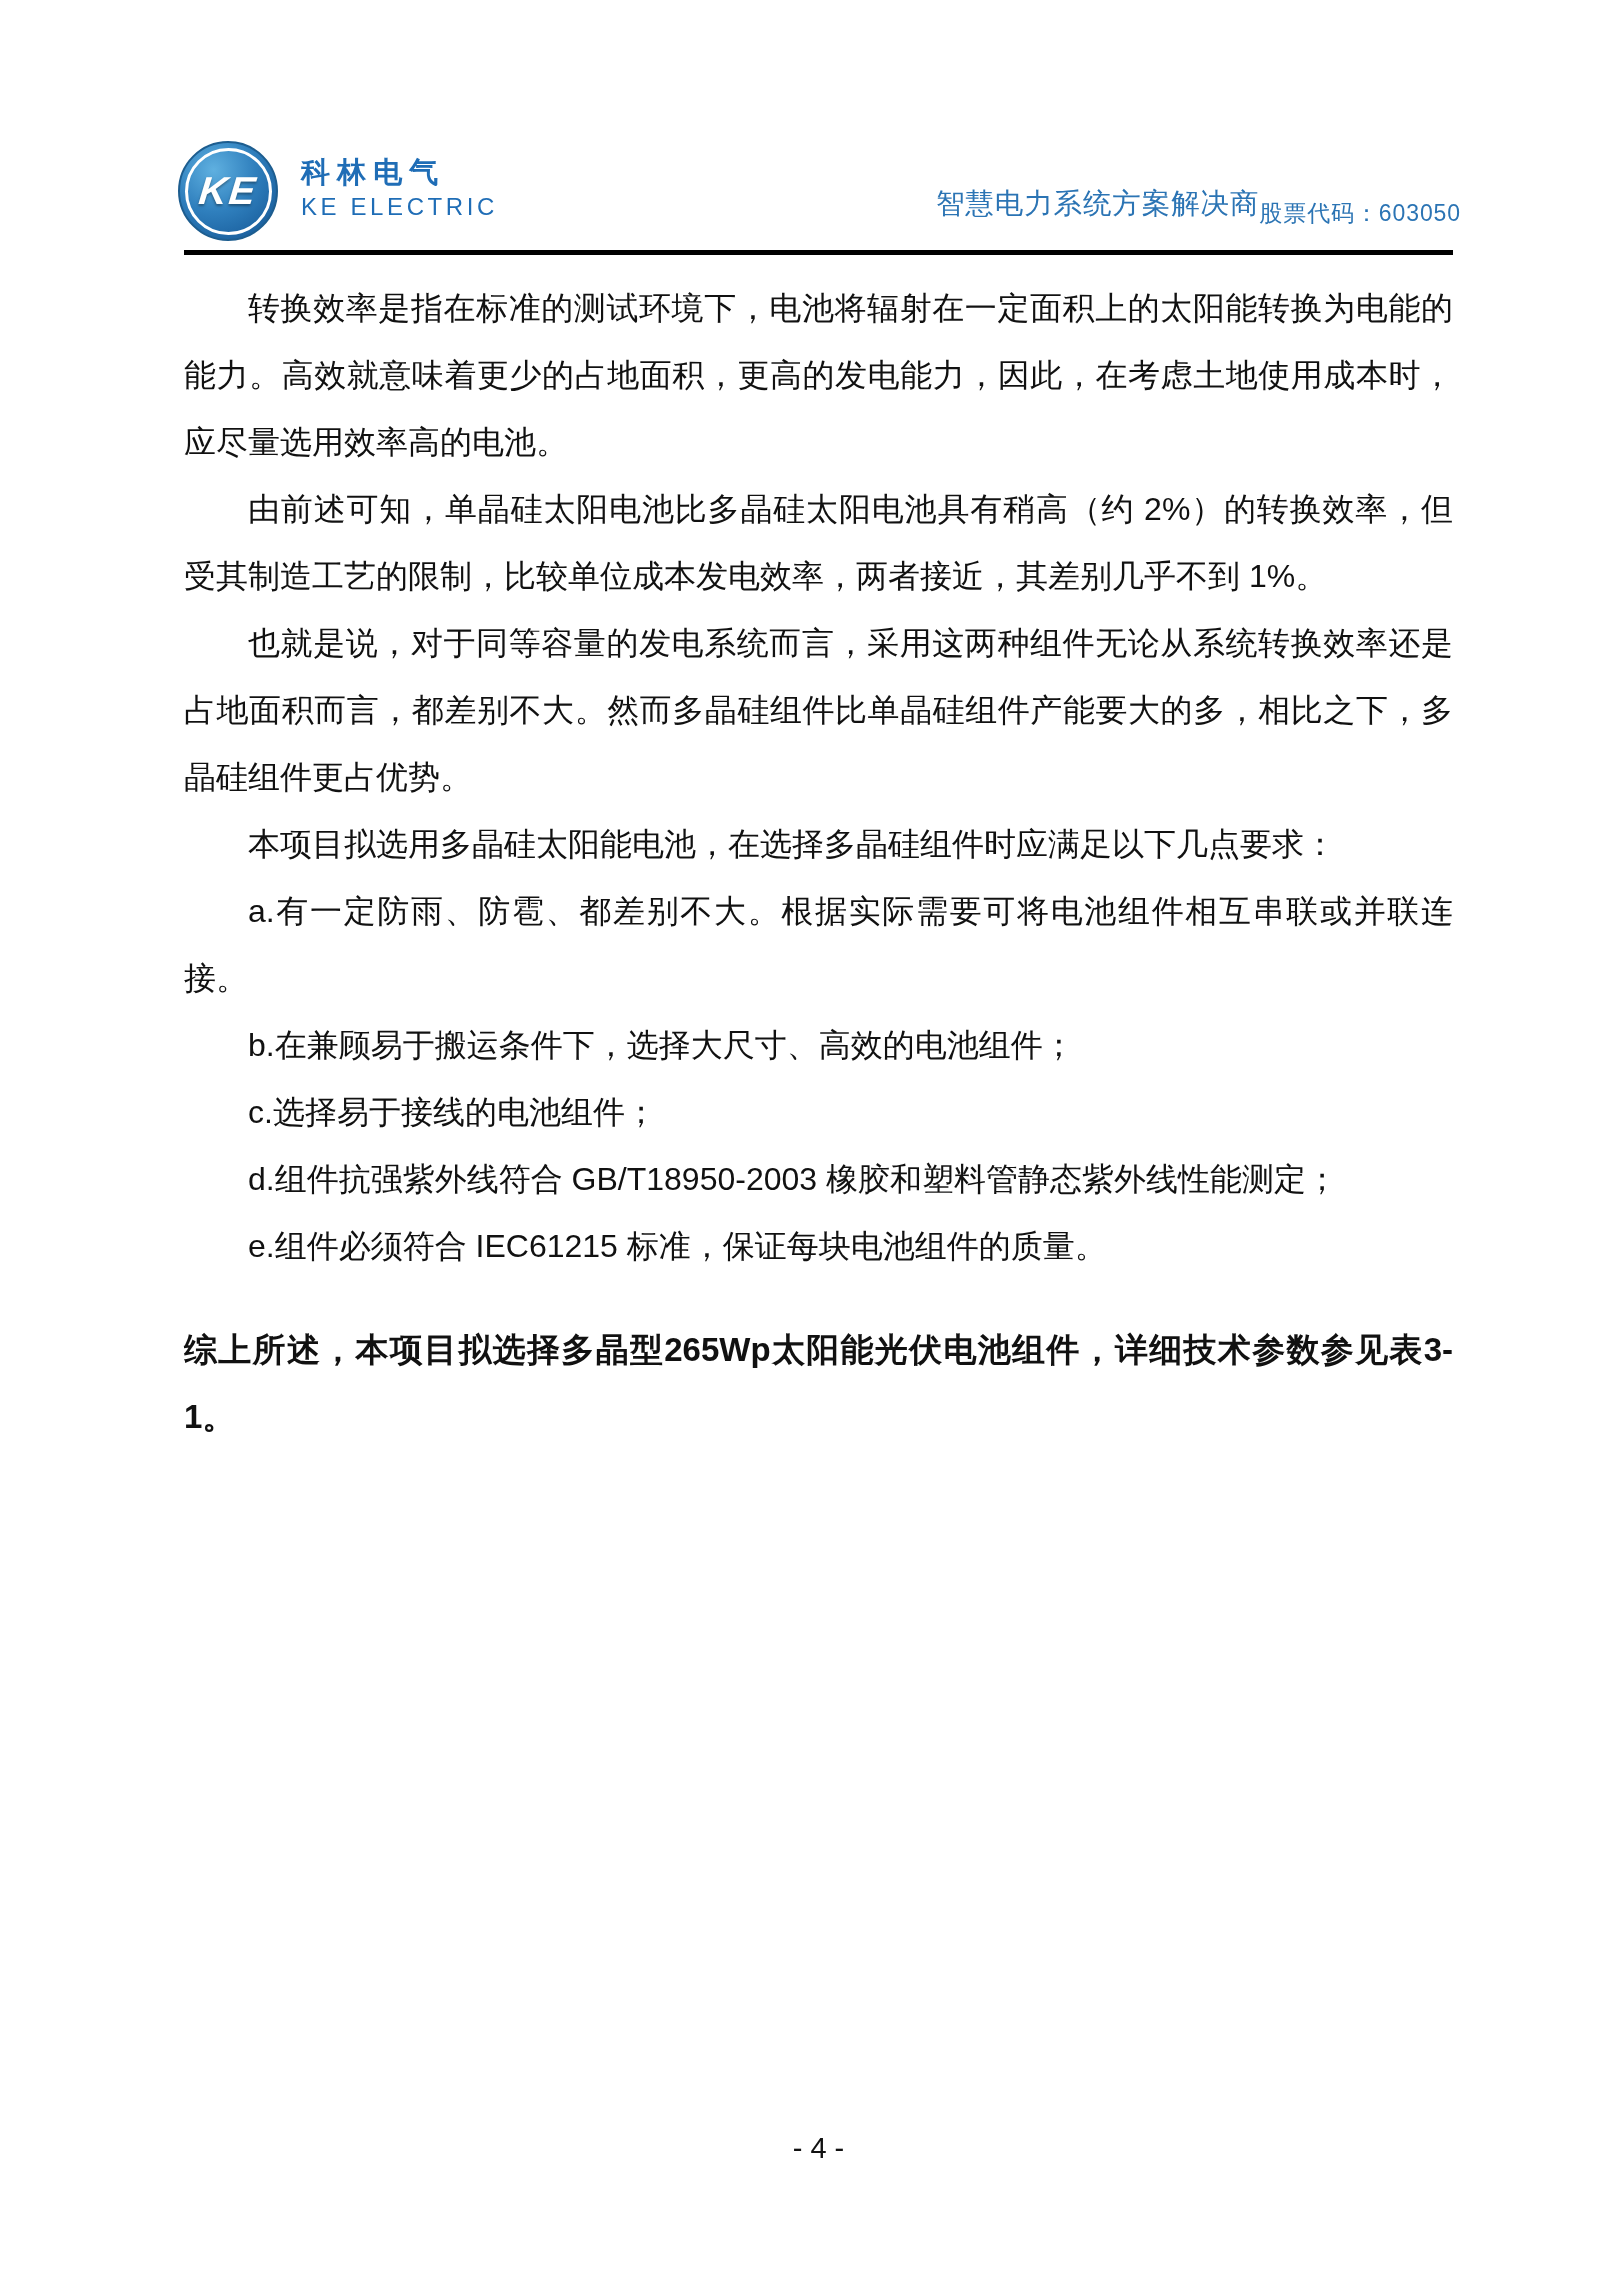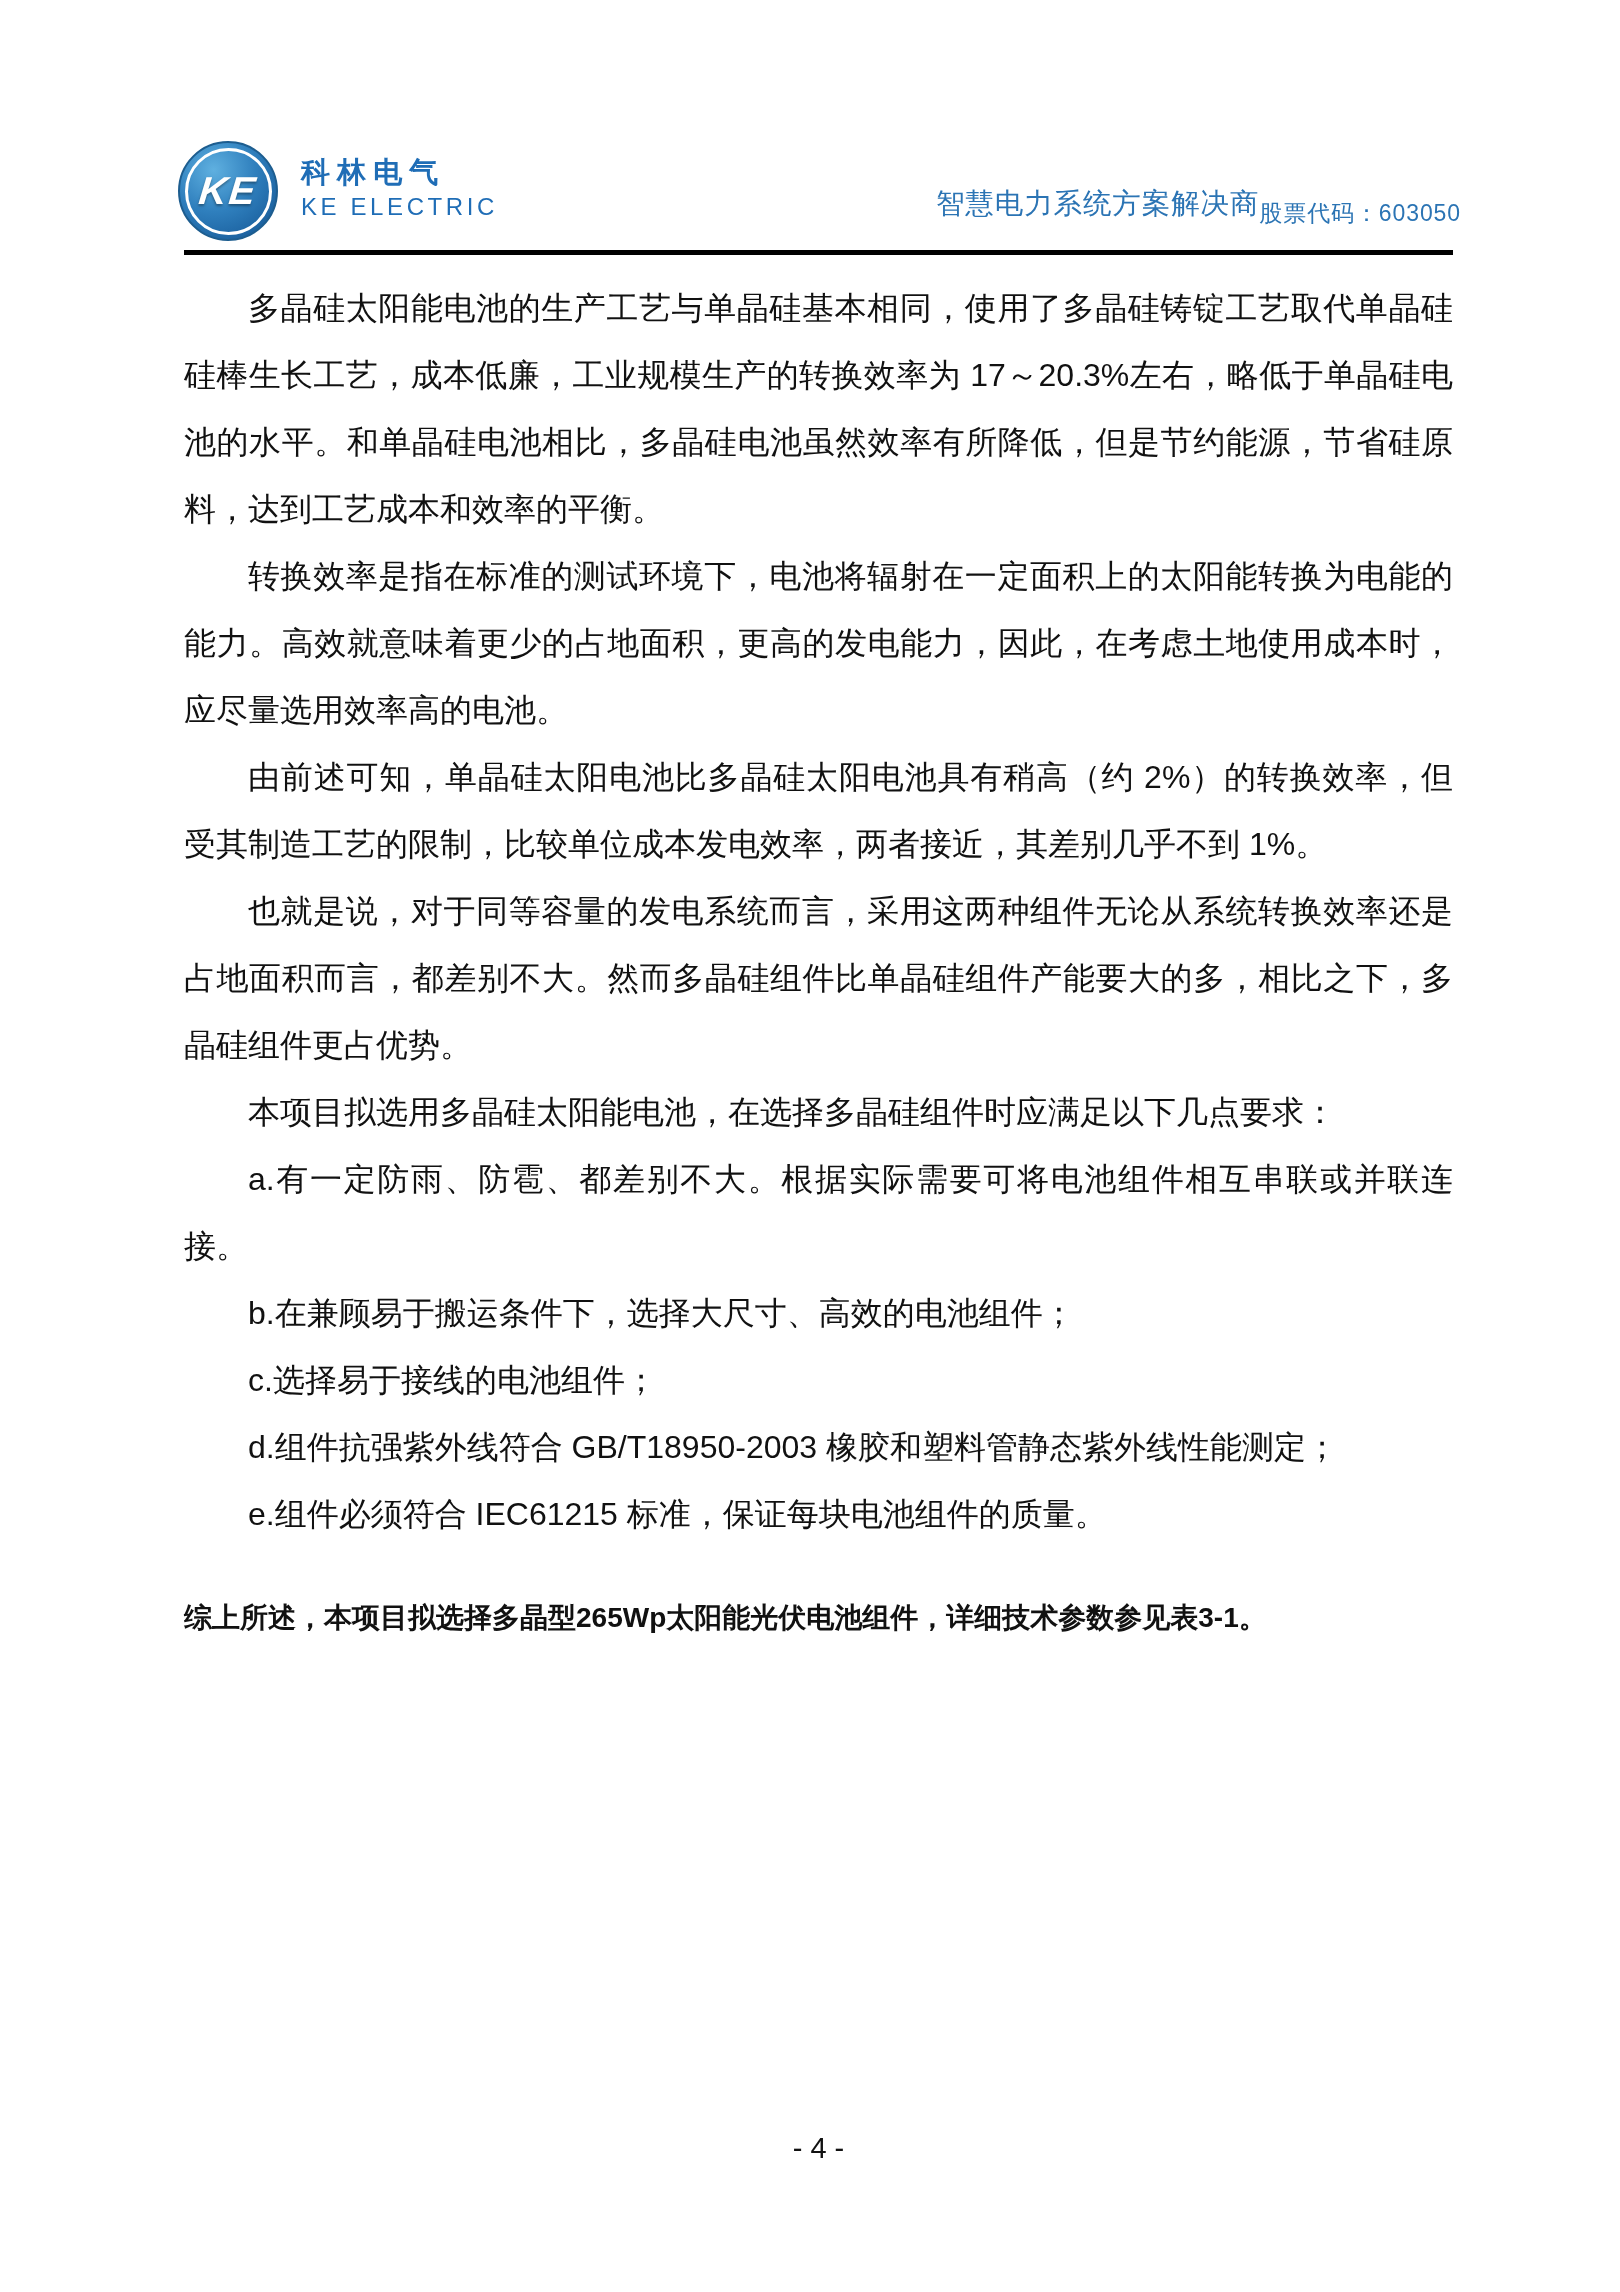--- a/index.html
+++ b/index.html
@@ -59,21 +59,21 @@
 
   
   .doc-body{
     padding:19.6px 168px 0 184px;
     color:var(--text-black);
     font-size:32px;line-height:67px;
     text-align:justify;
   }
   .para{margin:0;}
   .para.indent{text-indent:2em;}
-  .para.bold{font-weight:bold;margin-top:36px;font-size:28px;}
+  .para.bold{font-weight:bold;margin-top:36px;font-size:33px;}
 
   
   .footer{
     position:absolute;left:184px;right:168px;top:2132px;
     text-align:center;color:#111;font-size:29px;
   }
 </style>
 </head>
 <body>
 
@@ -91,21 +91,20 @@
     </div>
     <div class="header-right">
       <div class="slogan">智慧电力系统方案解决商</div>
       <div class="stock">股票代码：603050</div>
     </div>
   </div>
 
   <div class="header-rule"></div>
 
   <div class="doc-body">
-      <p class="para indent">多晶硅太阳能电池的生产工艺与单晶硅基本相同，使用了多晶硅铸锭工艺取代单晶硅硅棒生长工艺，成本低廉，工业规模生产的转换效率为 17～20.3%左右，略低于单晶硅电池的水平。和单晶硅电池相比，多晶硅电池虽然效率有所降低，但是节约能源，节省硅原料，达到工艺成本和效率的平衡。</p>
       <p class="para indent">转换效率是指在标准的测试环境下，电池将辐射在一定面积上的太阳能转换为电能的能力。高效就意味着更少的占地面积，更高的发电能力，因此，在考虑土地使用成本时，应尽量选用效率高的电池。</p>
       <p class="para indent">由前述可知，单晶硅太阳电池比多晶硅太阳电池具有稍高（约 2%）的转换效率，但受其制造工艺的限制，比较单位成本发电效率，两者接近，其差别几乎不到 1%。</p>
       <p class="para indent">也就是说，对于同等容量的发电系统而言，采用这两种组件无论从系统转换效率还是占地面积而言，都差别不大。然而多晶硅组件比单晶硅组件产能要大的多，相比之下，多晶硅组件更占优势。</p>
       <p class="para indent">本项目拟选用多晶硅太阳能电池，在选择多晶硅组件时应满足以下几点要求：</p>
       <p class="para indent">a.有一定防雨、防雹、都差别不大。根据实际需要可将电池组件相互串联或并联连接。</p>
       <p class="para indent">b.在兼顾易于搬运条件下，选择大尺寸、高效的电池组件；</p>
       <p class="para indent">c.选择易于接线的电池组件；</p>
       <p class="para indent">d.组件抗强紫外线符合 GB/T18950-2003 橡胶和塑料管静态紫外线性能测定；</p>
       <p class="para indent">e.组件必须符合 IEC61215 标准，保证每块电池组件的质量。</p>
       <p class="para bold">综上所述，本项目拟选择多晶型265Wp太阳能光伏电池组件，详细技术参数参见表3-1。</p>

